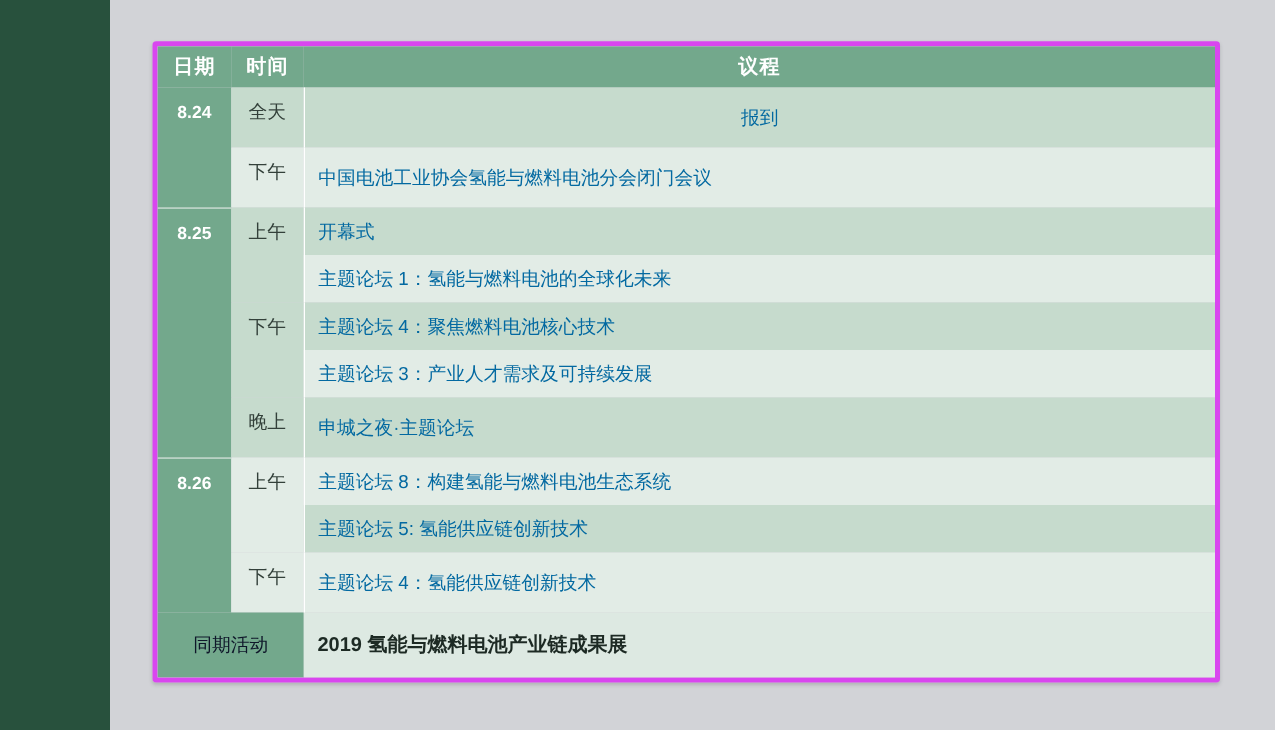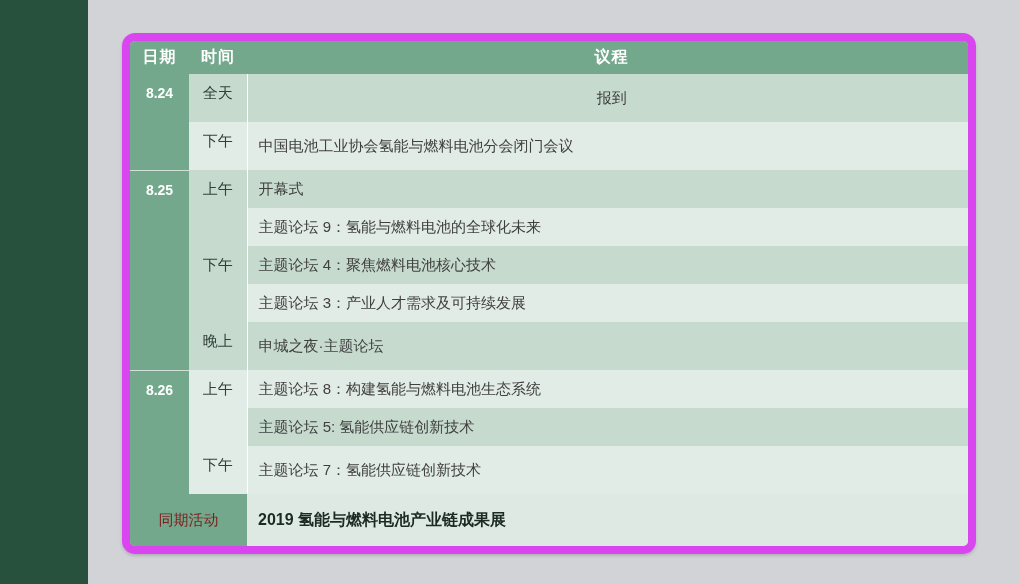--- a/index.html
+++ b/index.html
@@ -24,22 +24,22 @@
     height: 584px;
     background: #28513d;
   }
 
   
   .schedule-card {
     position: absolute;
     left: 122px;
     top: 33px;
     width: 854px;
-    border: 8px solid #d946ef;
-    border-radius: 13px;
+    border: 4px solid #d946ef;
+    border-radius: 3px;
     box-sizing: border-box;
     overflow: hidden;
     box-shadow: 0 2px 3px rgba(80,90,85,0.25);
   }
 
   table.schedule {
     border-collapse: collapse;
     width: 100%;
     table-layout: fixed;
   }
@@ -89,38 +89,38 @@
     color: #33403a;
     vertical-align: top;
     padding-top: 10px;
     border-right: 1px solid #ffffff;
   }
 
   
   td.item-cell {
     padding-left: 11px;
     font-size: 15px;
-    color: #404040;
+    color: #0369a1;
     text-align: left;
   }
   td.item-cell.center {
     text-align: center;
     padding-left: 0;
   }
 
   
   tr.band-a td.time-cell,
   tr.band-a td.item-cell { background: #c6dbcd; }
   tr.band-b td.time-cell,
   tr.band-b td.item-cell { background: #e2ece6; }
 
   
   td.footer-label {
     background: #73a88c;
-    color: #7f1d1d;
+    color: #0f172a;
     text-align: center;
     font-size: 15px;
     height: 52px;
     vertical-align: middle;
     padding: 0;
   }
   td.footer-item {
     background: #dde9e2;
     color: #1d2a24;
     font-size: 16px;
@@ -162,21 +162,21 @@
         <td class="item-cell">中国电池工业协会氢能与燃料电池分会闭门会议</td>
       </tr>
 
       <tr class="band-a">
         <td class="date-cell" rowspan="5">8.25</td>
         <td class="time-cell" rowspan="2">上午</td>
         <td class="item-cell">开幕式</td>
       </tr>
 
       <tr class="band-b">
-        <td class="item-cell">主题论坛 9：氢能与燃料电池的全球化未来</td>
+        <td class="item-cell">主题论坛 1：氢能与燃料电池的全球化未来</td>
       </tr>
 
       <tr class="band-a">
         <td class="time-cell" rowspan="2">下午</td>
         <td class="item-cell">主题论坛 4：聚焦燃料电池核心技术</td>
       </tr>
 
       <tr class="band-b">
         <td class="item-cell">主题论坛 3：产业人才需求及可持续发展</td>
       </tr>
@@ -191,21 +191,21 @@
         <td class="time-cell" rowspan="2">上午</td>
         <td class="item-cell">主题论坛 8：构建氢能与燃料电池生态系统</td>
       </tr>
 
       <tr class="band-a">
         <td class="item-cell">主题论坛 5: 氢能供应链创新技术</td>
       </tr>
 
       <tr class="band-b">
         <td class="time-cell">下午</td>
-        <td class="item-cell">主题论坛 7：氢能供应链创新技术</td>
+        <td class="item-cell">主题论坛 4：氢能供应链创新技术</td>
       </tr>
 
       <tr>
         <td class="footer-label" colspan="2">同期活动</td>
         <td class="footer-item">2019 氢能与燃料电池产业链成果展</td>
       </tr>
 
     </tbody>
   </table>
 </div>

